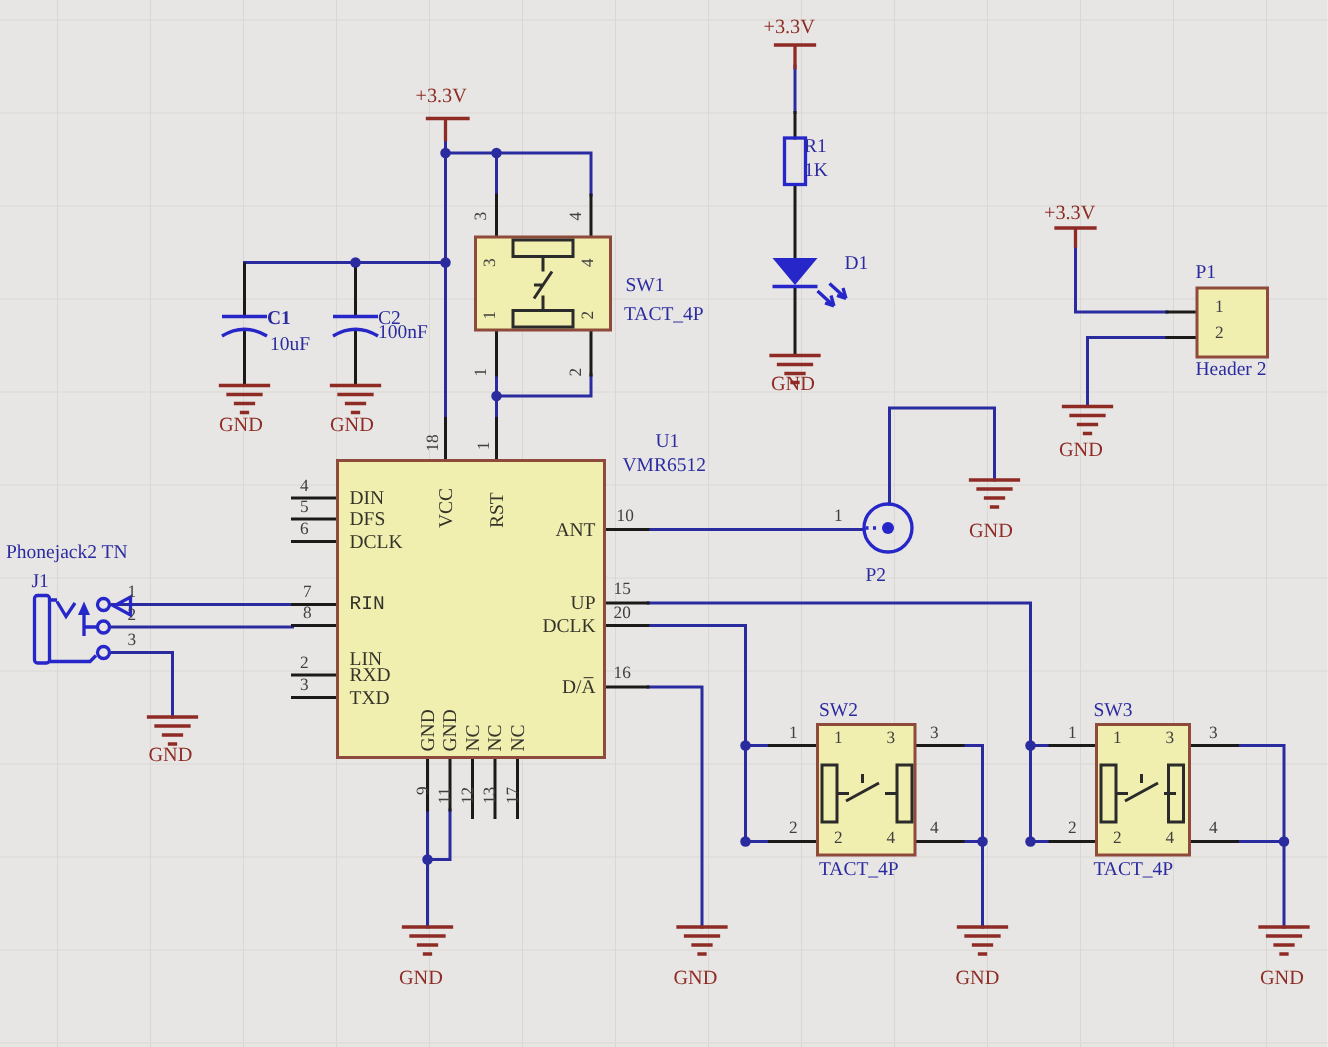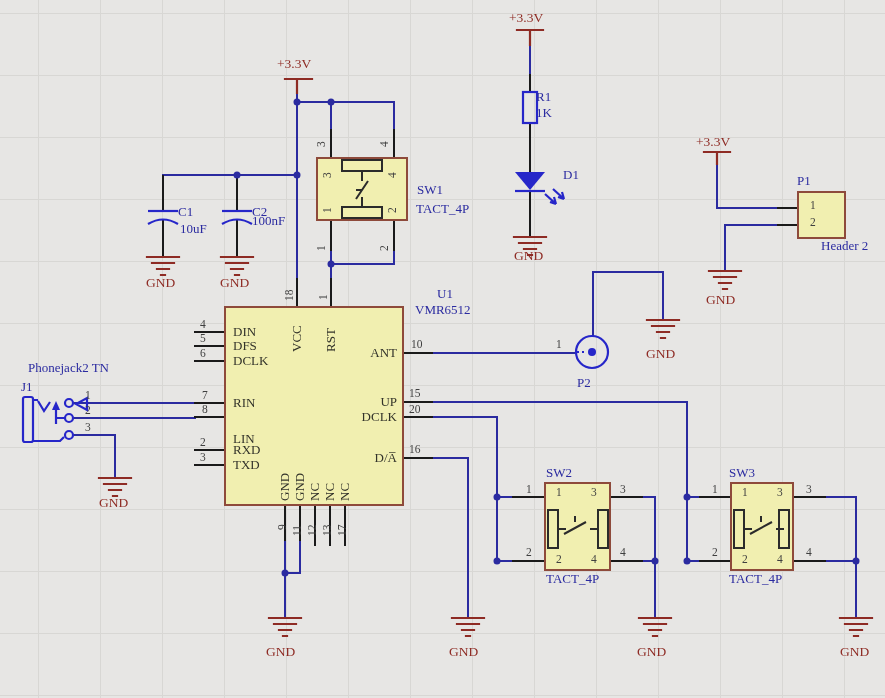--- a/index.html
+++ b/index.html
@@ -171,40 +171,40 @@
       <polygon class="symfill" points="52,410 60,410 56,401"></polygon>
       <path class="sym" d="M33,441 H60 L64,437"></path>
       <circle class="sym" cx="69" cy="403" r="4" fill="#e7e6e4"></circle>
       <circle class="sym" cx="69" cy="418" r="4" fill="#e7e6e4"></circle>
       <circle class="sym" cx="69" cy="435" r="4" fill="#e7e6e4"></circle>
       <polygon class="sym" points="87,398 87,410 76,404"></polygon>
     </g>
   </svg>
 
   <div id="labels">
-      <div class="lbl blue" style="left: 178px; top: 205px;">C1</div>
+      <div class="lbl blue" style="left: 178px; top: 205px; font-weight: bold;">C1</div>
       <div class="lbl blue" style="left: 180px; top: 222px;">10uF</div>
       <div class="lbl blue" style="left: 252px; top: 205px;">C2</div>
       <div class="lbl blue" style="left: 252px; top: 214px;">100nF</div>
       <div class="lbl blue" style="left: 417px; top: 183px;">SW1</div>
       <div class="lbl blue" style="left: 416px; top: 202px;">TACT_4P</div>
       <div class="lbl blue" style="left: 437px; top: 287px;">U1</div>
       <div class="lbl blue" style="left: 415px; top: 303px;">VMR6512</div>
       <div class="lbl blue" style="left: 536px; top: 90px;">R1</div>
       <div class="lbl blue" style="left: 536px; top: 106px;">1K</div>
       <div class="lbl blue" style="left: 563px; top: 168px;">D1</div>
       <div class="lbl blue" style="left: 797px; top: 174px;">P1</div>
-      <div class="lbl blue" style="left: 797px; top: 239px; margin-left: 24px;">Header 2</div>
+      <div class="lbl blue" style="left: 797px; top: 239px;">Header 2</div>
       <div class="lbl blue" style="left: 577px; top: 364px; margin-top: 12px;">P2</div>
       <div class="lbl blue" style="left: 546px; top: 466px;">SW2</div>
       <div class="lbl blue" style="left: 546px; top: 572px;">TACT_4P</div>
       <div class="lbl blue" style="left: 729px; top: 466px;">SW3</div>
       <div class="lbl blue" style="left: 729px; top: 572px;">TACT_4P</div>
       <div class="lbl blue" style="left: 21px; top: 380px;">J1</div>
-      <div class="lbl blue" style="left: 28px; top: 361px;">Phonejack2 TN</div>
+      <div class="lbl blue" style="left: 4px; top: 361px;">Phonejack2 TN</div>
       <div class="lbl red" style="left: 277px; top: 57px;">+3.3V</div>
       <div class="lbl red" style="left: 509px; top: 11px;">+3.3V</div>
       <div class="lbl red" style="left: 696px; top: 135px;">+3.3V</div>
       <div class="lbl red" style="left: 146px; top: 276px;">GND</div>
       <div class="lbl red" style="left: 220px; top: 276px;">GND</div>
       <div class="lbl red" style="left: 514px; top: 249px;">GND</div>
       <div class="lbl red" style="left: 646px; top: 347px;">GND</div>
       <div class="lbl red" style="left: 706px; top: 293px;">GND</div>
       <div class="lbl red" style="left: 99px; top: 496px;">GND</div>
       <div class="lbl red" style="left: 266px; top: 645px;">GND</div>
@@ -255,21 +255,21 @@
       <div class="lbl pin" style="left: 806px; top: 483px;">3</div>
       <div class="lbl pin" style="left: 742px; top: 486px;">1</div>
       <div class="lbl pin" style="left: 777px; top: 486px;">3</div>
       <div class="lbl pin" style="left: 742px; top: 553px;">2</div>
       <div class="lbl pin" style="left: 777px; top: 553px;">4</div>
       <div class="lbl pin" style="left: 712px; top: 546px;">2</div>
       <div class="lbl pin" style="left: 806px; top: 546px;">4</div>
       <div class="lbl pname" style="left: 233px; top: 325px;">DIN</div>
       <div class="lbl pname" style="left: 233px; top: 339px;">DFS</div>
       <div class="lbl pname" style="left: 233px; top: 354px;">DCLK</div>
-      <div class="lbl pname" style="left: 233px; top: 396px;">RIN</div>
+      <div class="lbl pname" style="left: 233px; top: 396px; font-family: Liberation Mono, monospace;">RIN</div>
       <div class="lbl pname" style="left: 233px; top: 432px;">LIN</div>
       <div class="lbl pname" style="left: 233px; top: 443px;">RXD</div>
       <div class="lbl pname" style="left: 233px; top: 458px;">TXD</div>
       <div class="lbl pname end" style="left: 397px; top: 346px;">ANT</div>
       <div class="lbl pname end" style="left: 397px; top: 395px;">UP</div>
       <div class="lbl pname end" style="left: 397px; top: 410px;">DCLK</div>
       <div class="lbl pname end" style="left: 397px; top: 451px;">D/A̅</div>
       <div class="lbl pname rot" style="left: 290px; top: 352px;">VCC</div>
       <div class="lbl pname rot" style="left: 324px; top: 352px;">RST</div>
       <div class="lbl pname rot" style="left: 278px; top: 501px;">GND</div>

